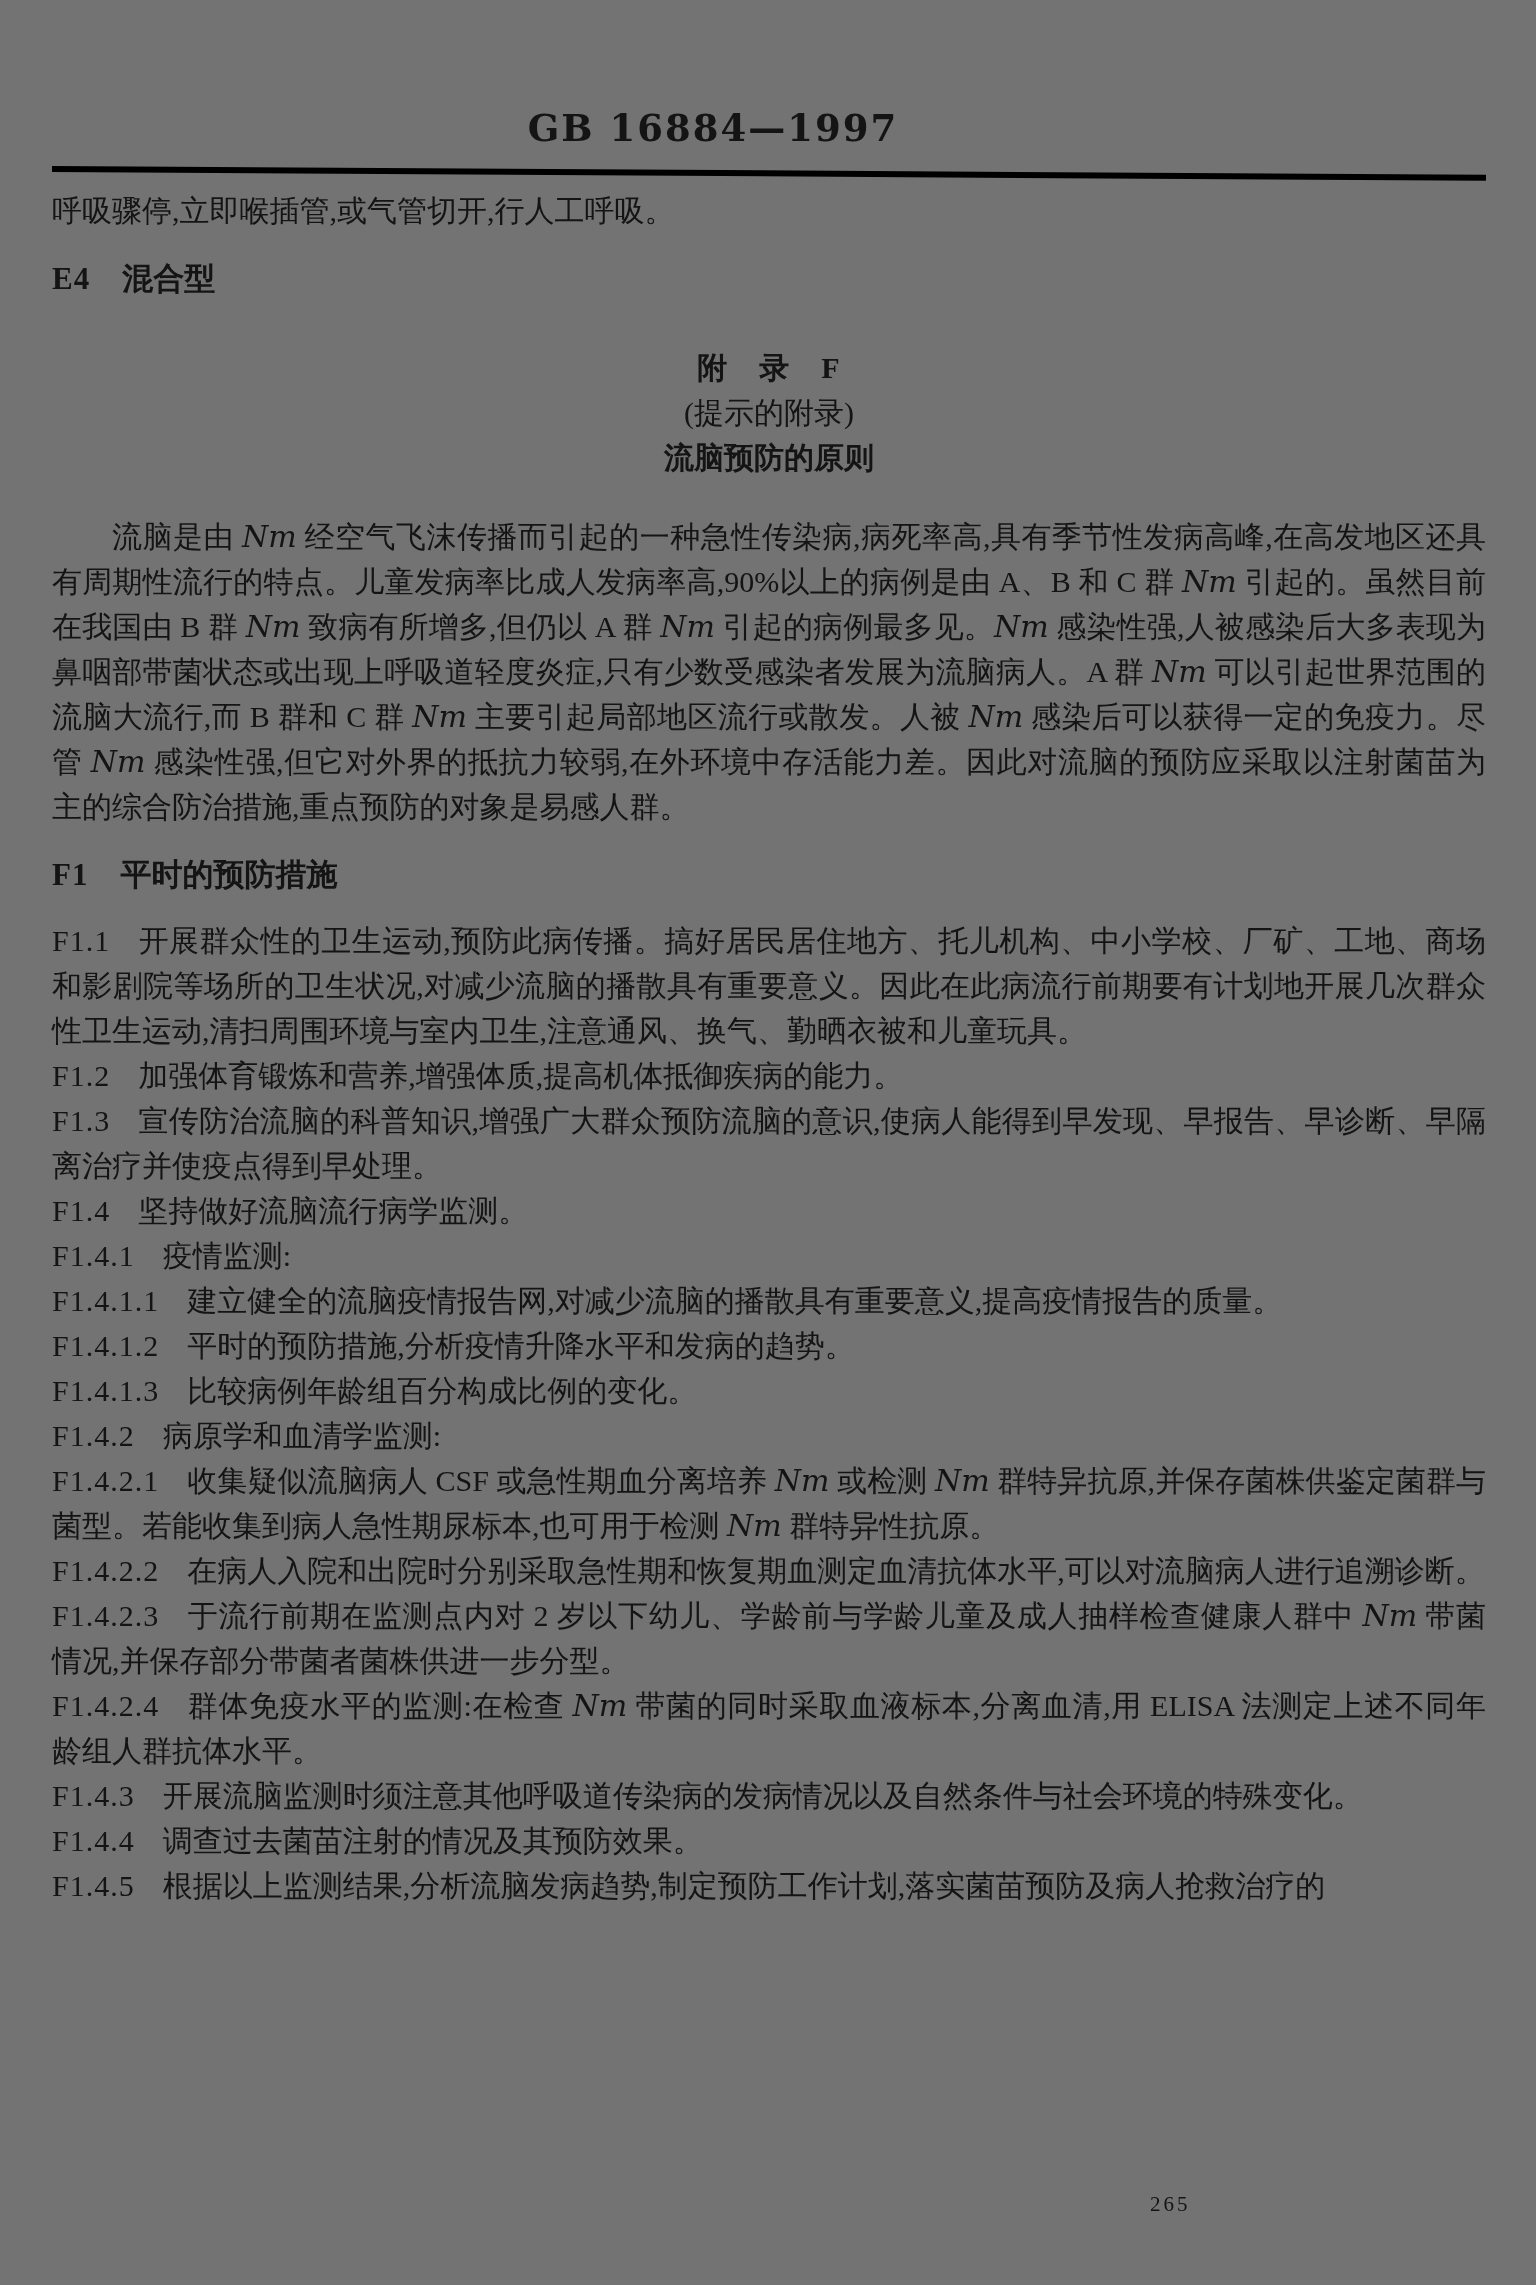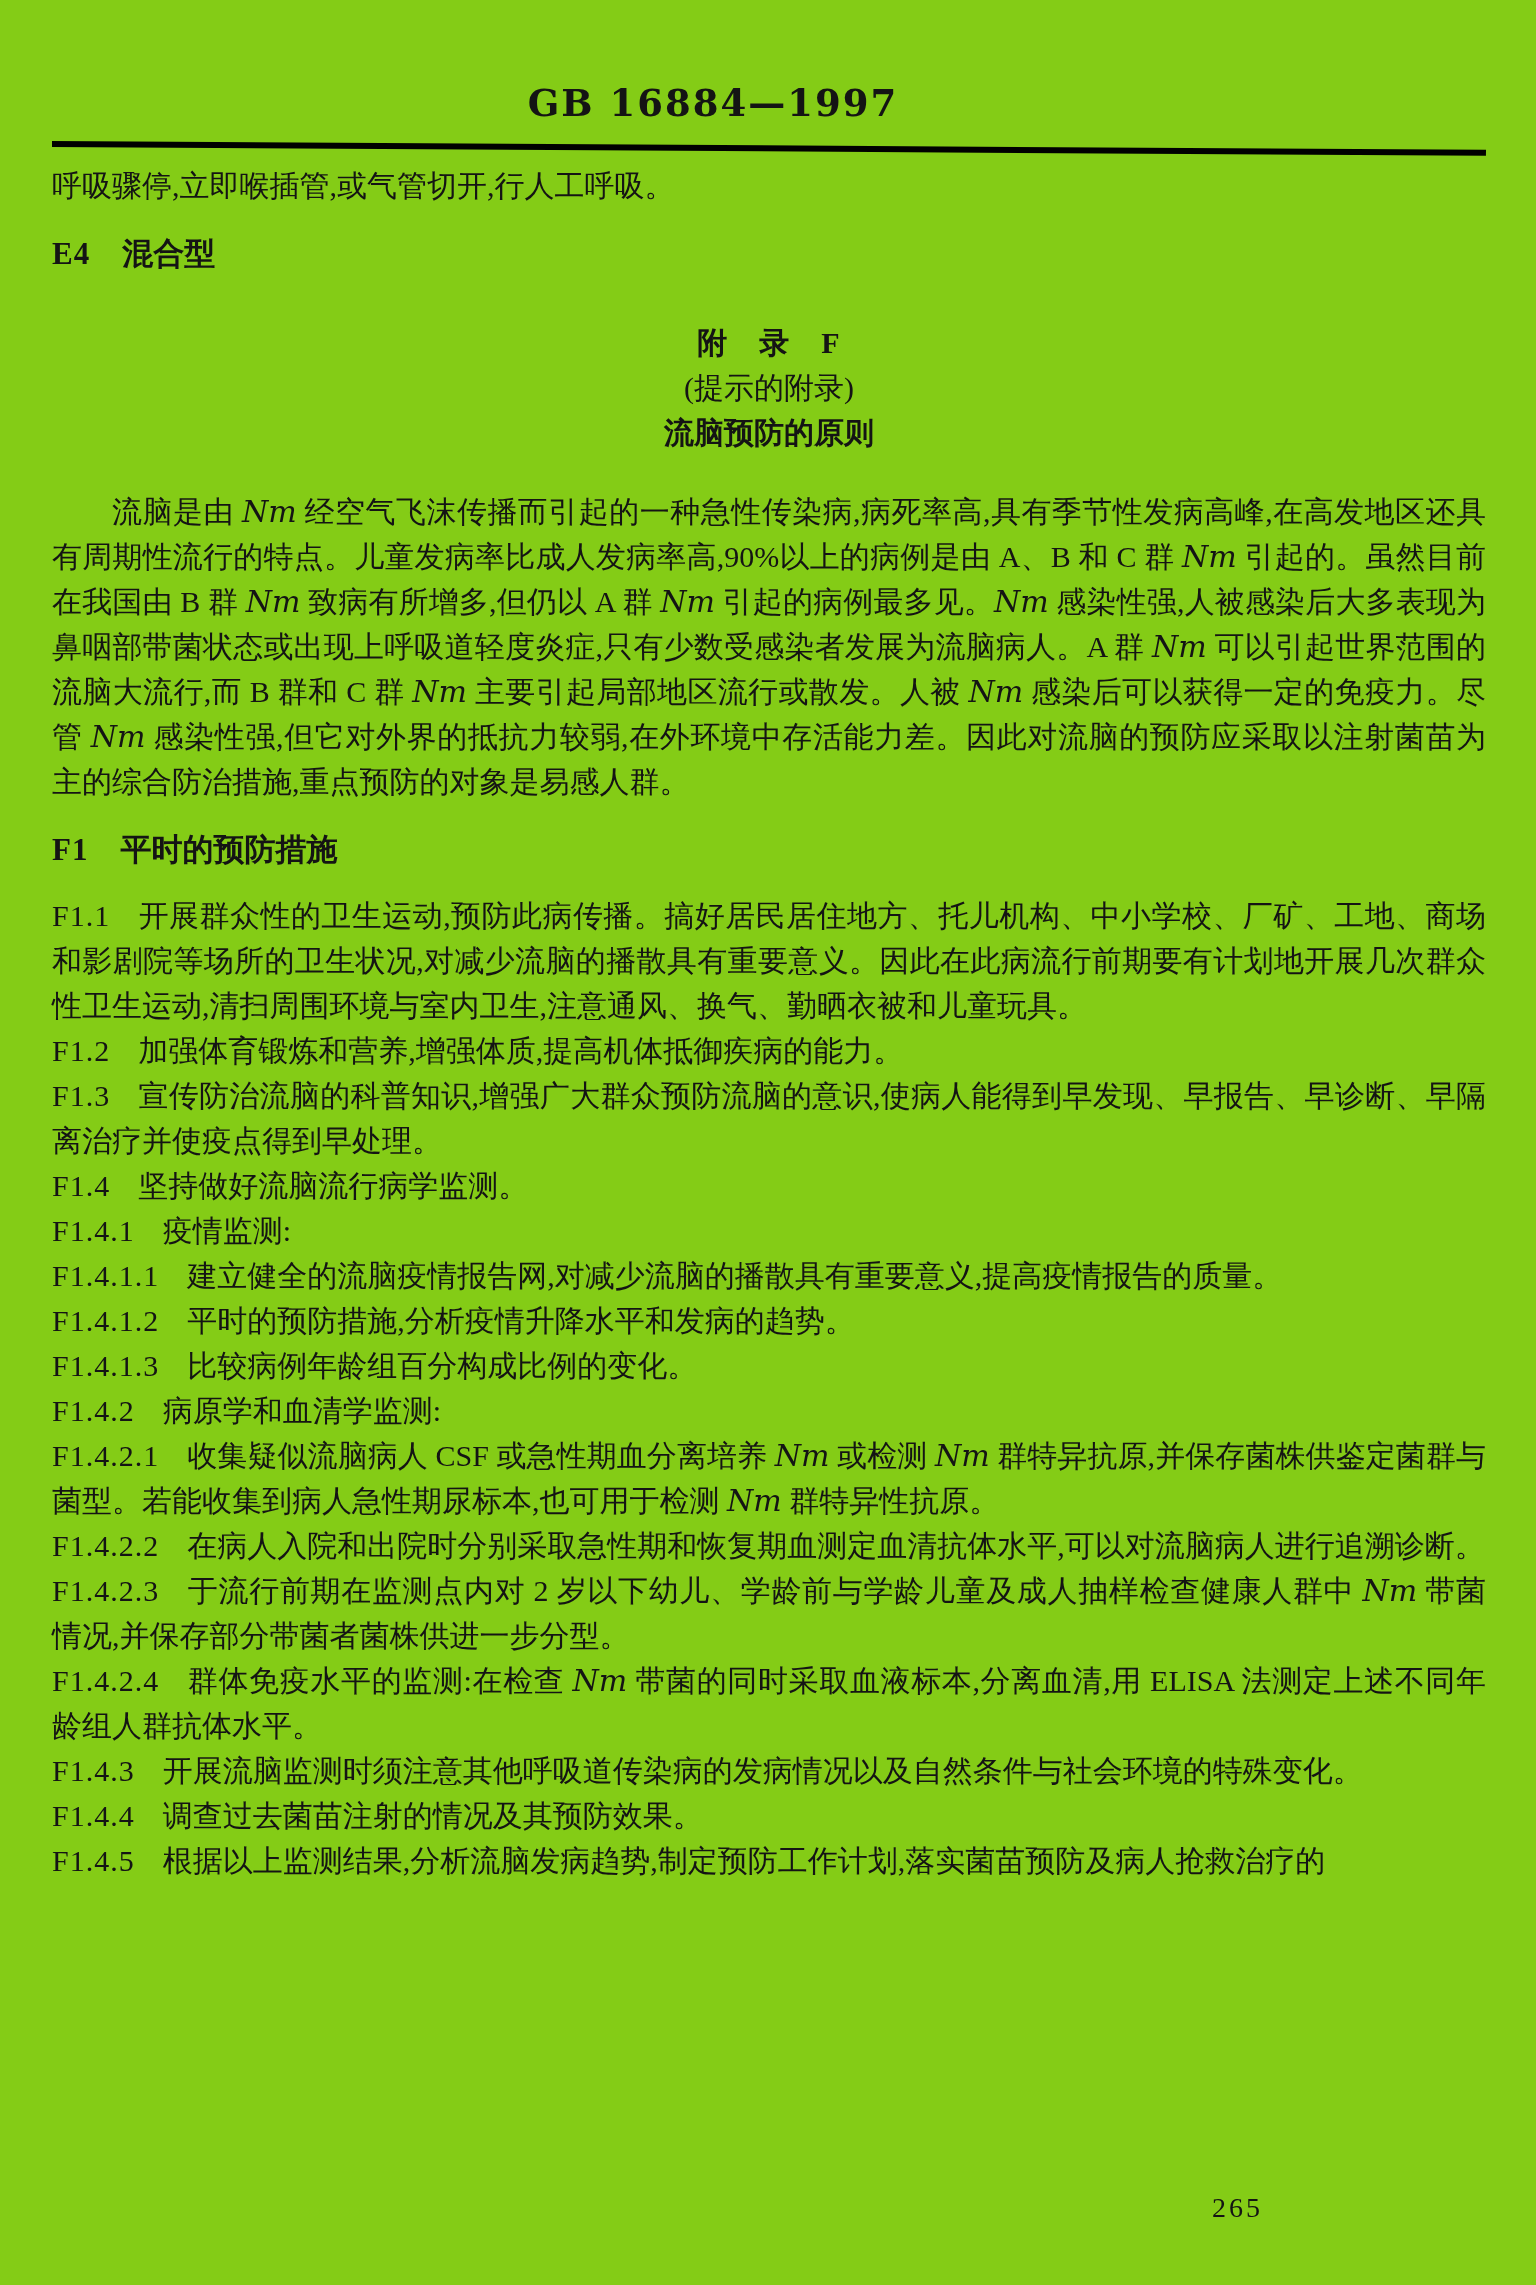--- a/index.html
+++ b/index.html
@@ -1,23 +1,23 @@
 <!DOCTYPE html>
 <html lang="zh"><head>
 <meta charset="utf-8">
 <style>
   html,body{margin:0;padding:0;background:#ffffff;}
   .page{
     position:relative;
     width:1536px;height:2285px;
-    background:#84cc16;
+    background:#737373;
     color:#141414;
     font-family:"Liberation Serif","DejaVu Serif",serif;
     box-sizing:border-box;
-    padding:83px 50px 0 52px;
+    padding:108px 50px 0 52px;
     overflow:hidden;
   }
   .doc-header{
     text-align:center;
     transform:translateX(-56px);
     font-weight:bold;
     font-size:37px;
     line-height:40px;
     letter-spacing:2px;
     font-family:"DejaVu Serif","Liberation Serif",serif;
@@ -49,22 +49,22 @@
     margin-top:44px;text-indent:0;letter-spacing:1px;
   }
   .para.annex-sub{text-align:center;text-indent:0;}
   .para.annex-name{
     text-align:center;font-weight:bold;
     margin-bottom:34px;text-indent:0;
   }
   .nm{font-style:italic;font-family:"DejaVu Serif",serif;}
   .page-number{
     position:absolute;
-    left:1212px;top:2192px;
-    font-size:28px;letter-spacing:3px;
+    left:1150px;top:2192px;
+    font-size:21px;letter-spacing:3px;
   }
 </style>
 </head>
 <body>
 
 <div class="page">
   <header class="doc-header">
     <span>GB 16884—1997</span>
   </header>
 

